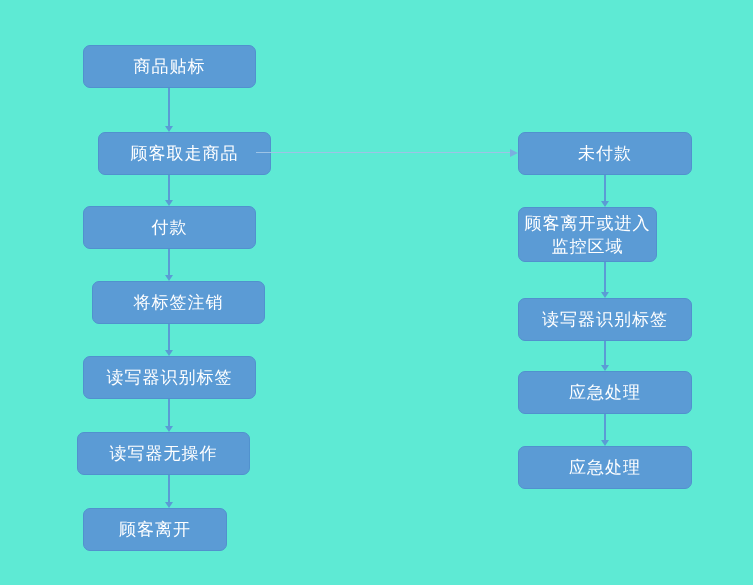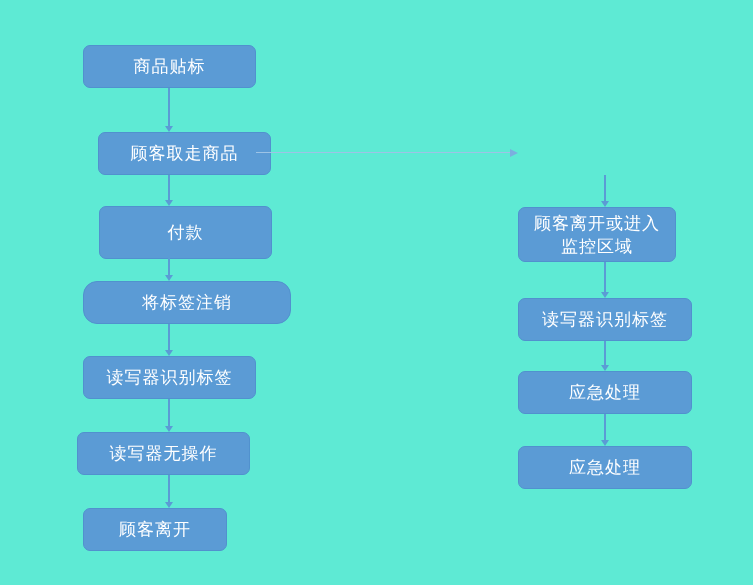--- a/index.html
+++ b/index.html
@@ -90,42 +90,45 @@
 <div id="canvas">
 
   <div class="node" style="left:83px; top:45px; width:173px; height:43px;">
     <span class="label">商品贴标</span>
   </div>
 
   <div class="node" style="left:98px; top:132px; width:173px; height:43px;">
     <span class="label">顾客取走商品</span>
   </div>
 
-  <div class="node" style="left:83px; top:206px; width:173px; height:53px;margin-left:16px;">
+  <div class="node" style="left:83px; top:206px; width:173px; height:43px;">
     <span class="label">付款</span>
   </div>
 
-  <div class="node" style="left:83px; top:281px; width:208px; height:43px;border-radius:14px;">
+  <div class="node" style="left:92px; top:281px; width:173px; height:43px;">
     <span class="label">将标签注销</span>
   </div>
 
   <div class="node" style="left:83px; top:356px; width:173px; height:43px;">
     <span class="label">读写器识别标签</span>
   </div>
 
   <div class="node" style="left:77px; top:432px; width:173px; height:43px;">
     <span class="label">读写器无操作</span>
   </div>
 
   <div class="node" style="left:83px; top:508px; width:144px; height:43px;">
     <span class="label">顾客离开</span>
   </div>
 
+  <div class="node" style="left:518px; top:132px; width:174px; height:43px;">
+    <span class="label">未付款</span>
+  </div>
 
-  <div class="node" style="left:518px; top:207px; width:158px; height:55px;">
+  <div class="node" style="left:518px; top:207px; width:139px; height:55px;">
     <span class="label">顾客离开或进入
 监控区域</span>
   </div>
 
   <div class="node" style="left:518px; top:298px; width:174px; height:43px;">
     <span class="label">读写器识别标签</span>
   </div>
 
   <div class="node" style="left:518px; top:371px; width:174px; height:43px;">
     <span class="label">应急处理</span>

